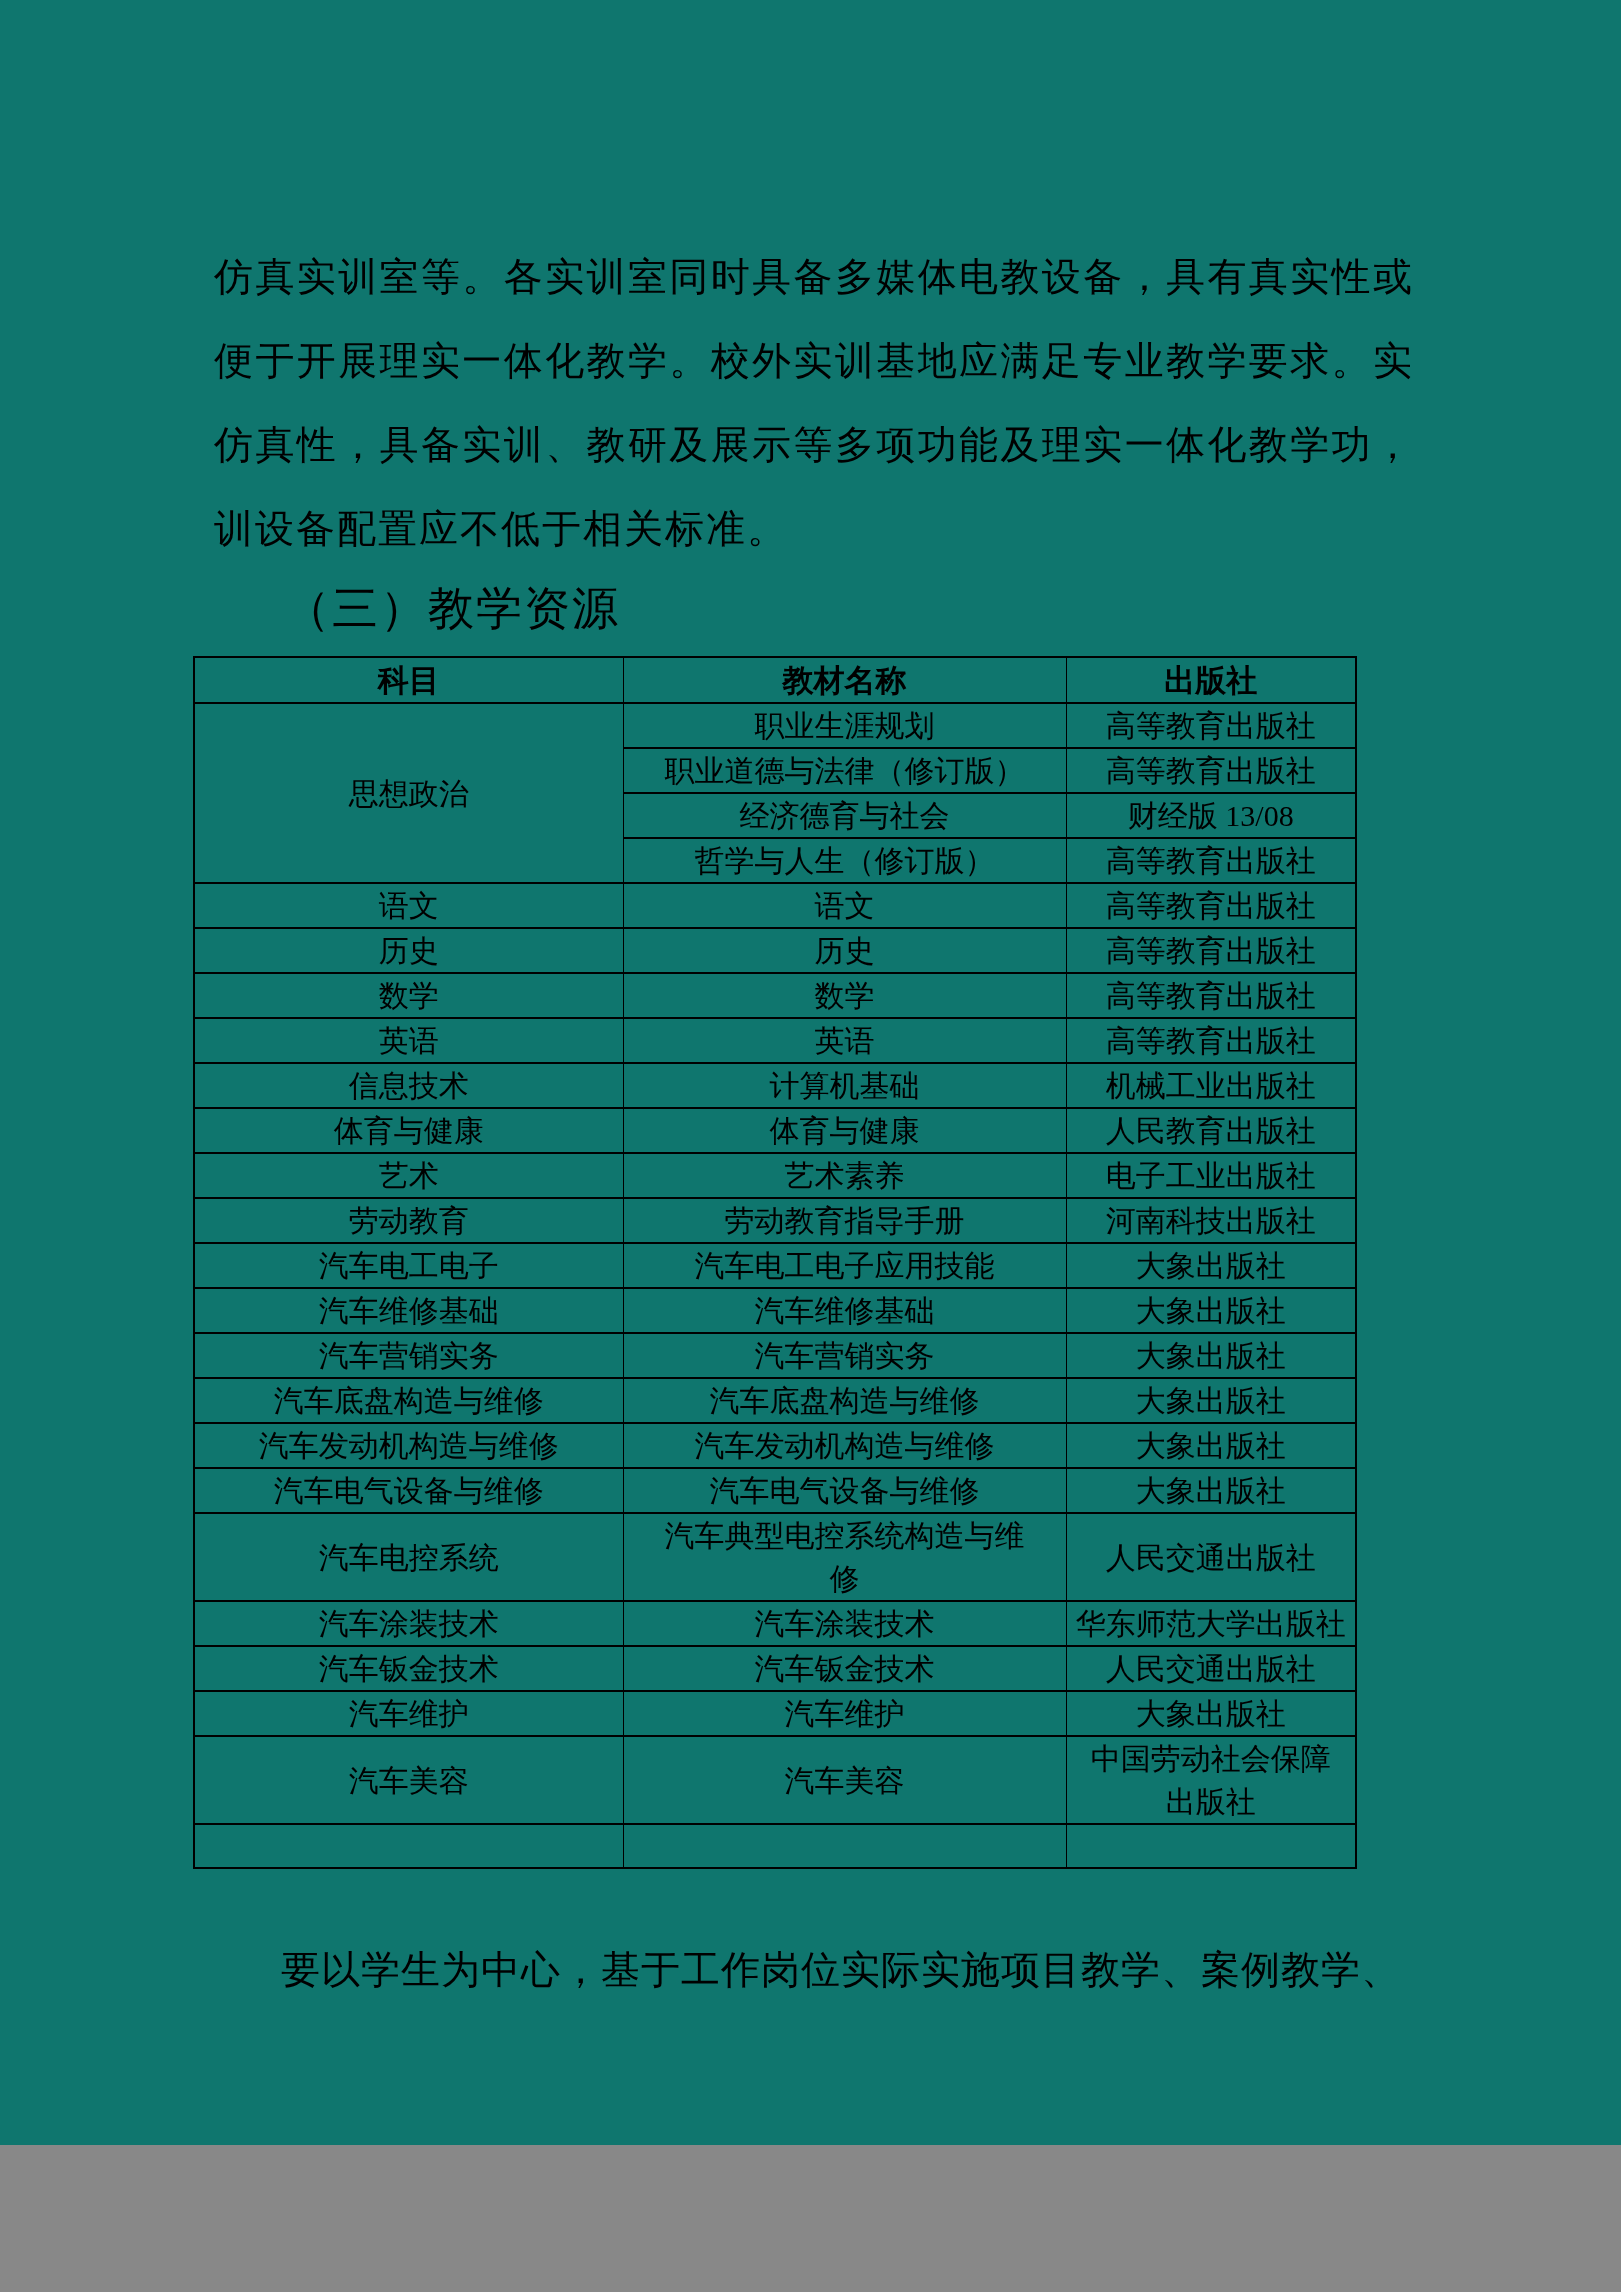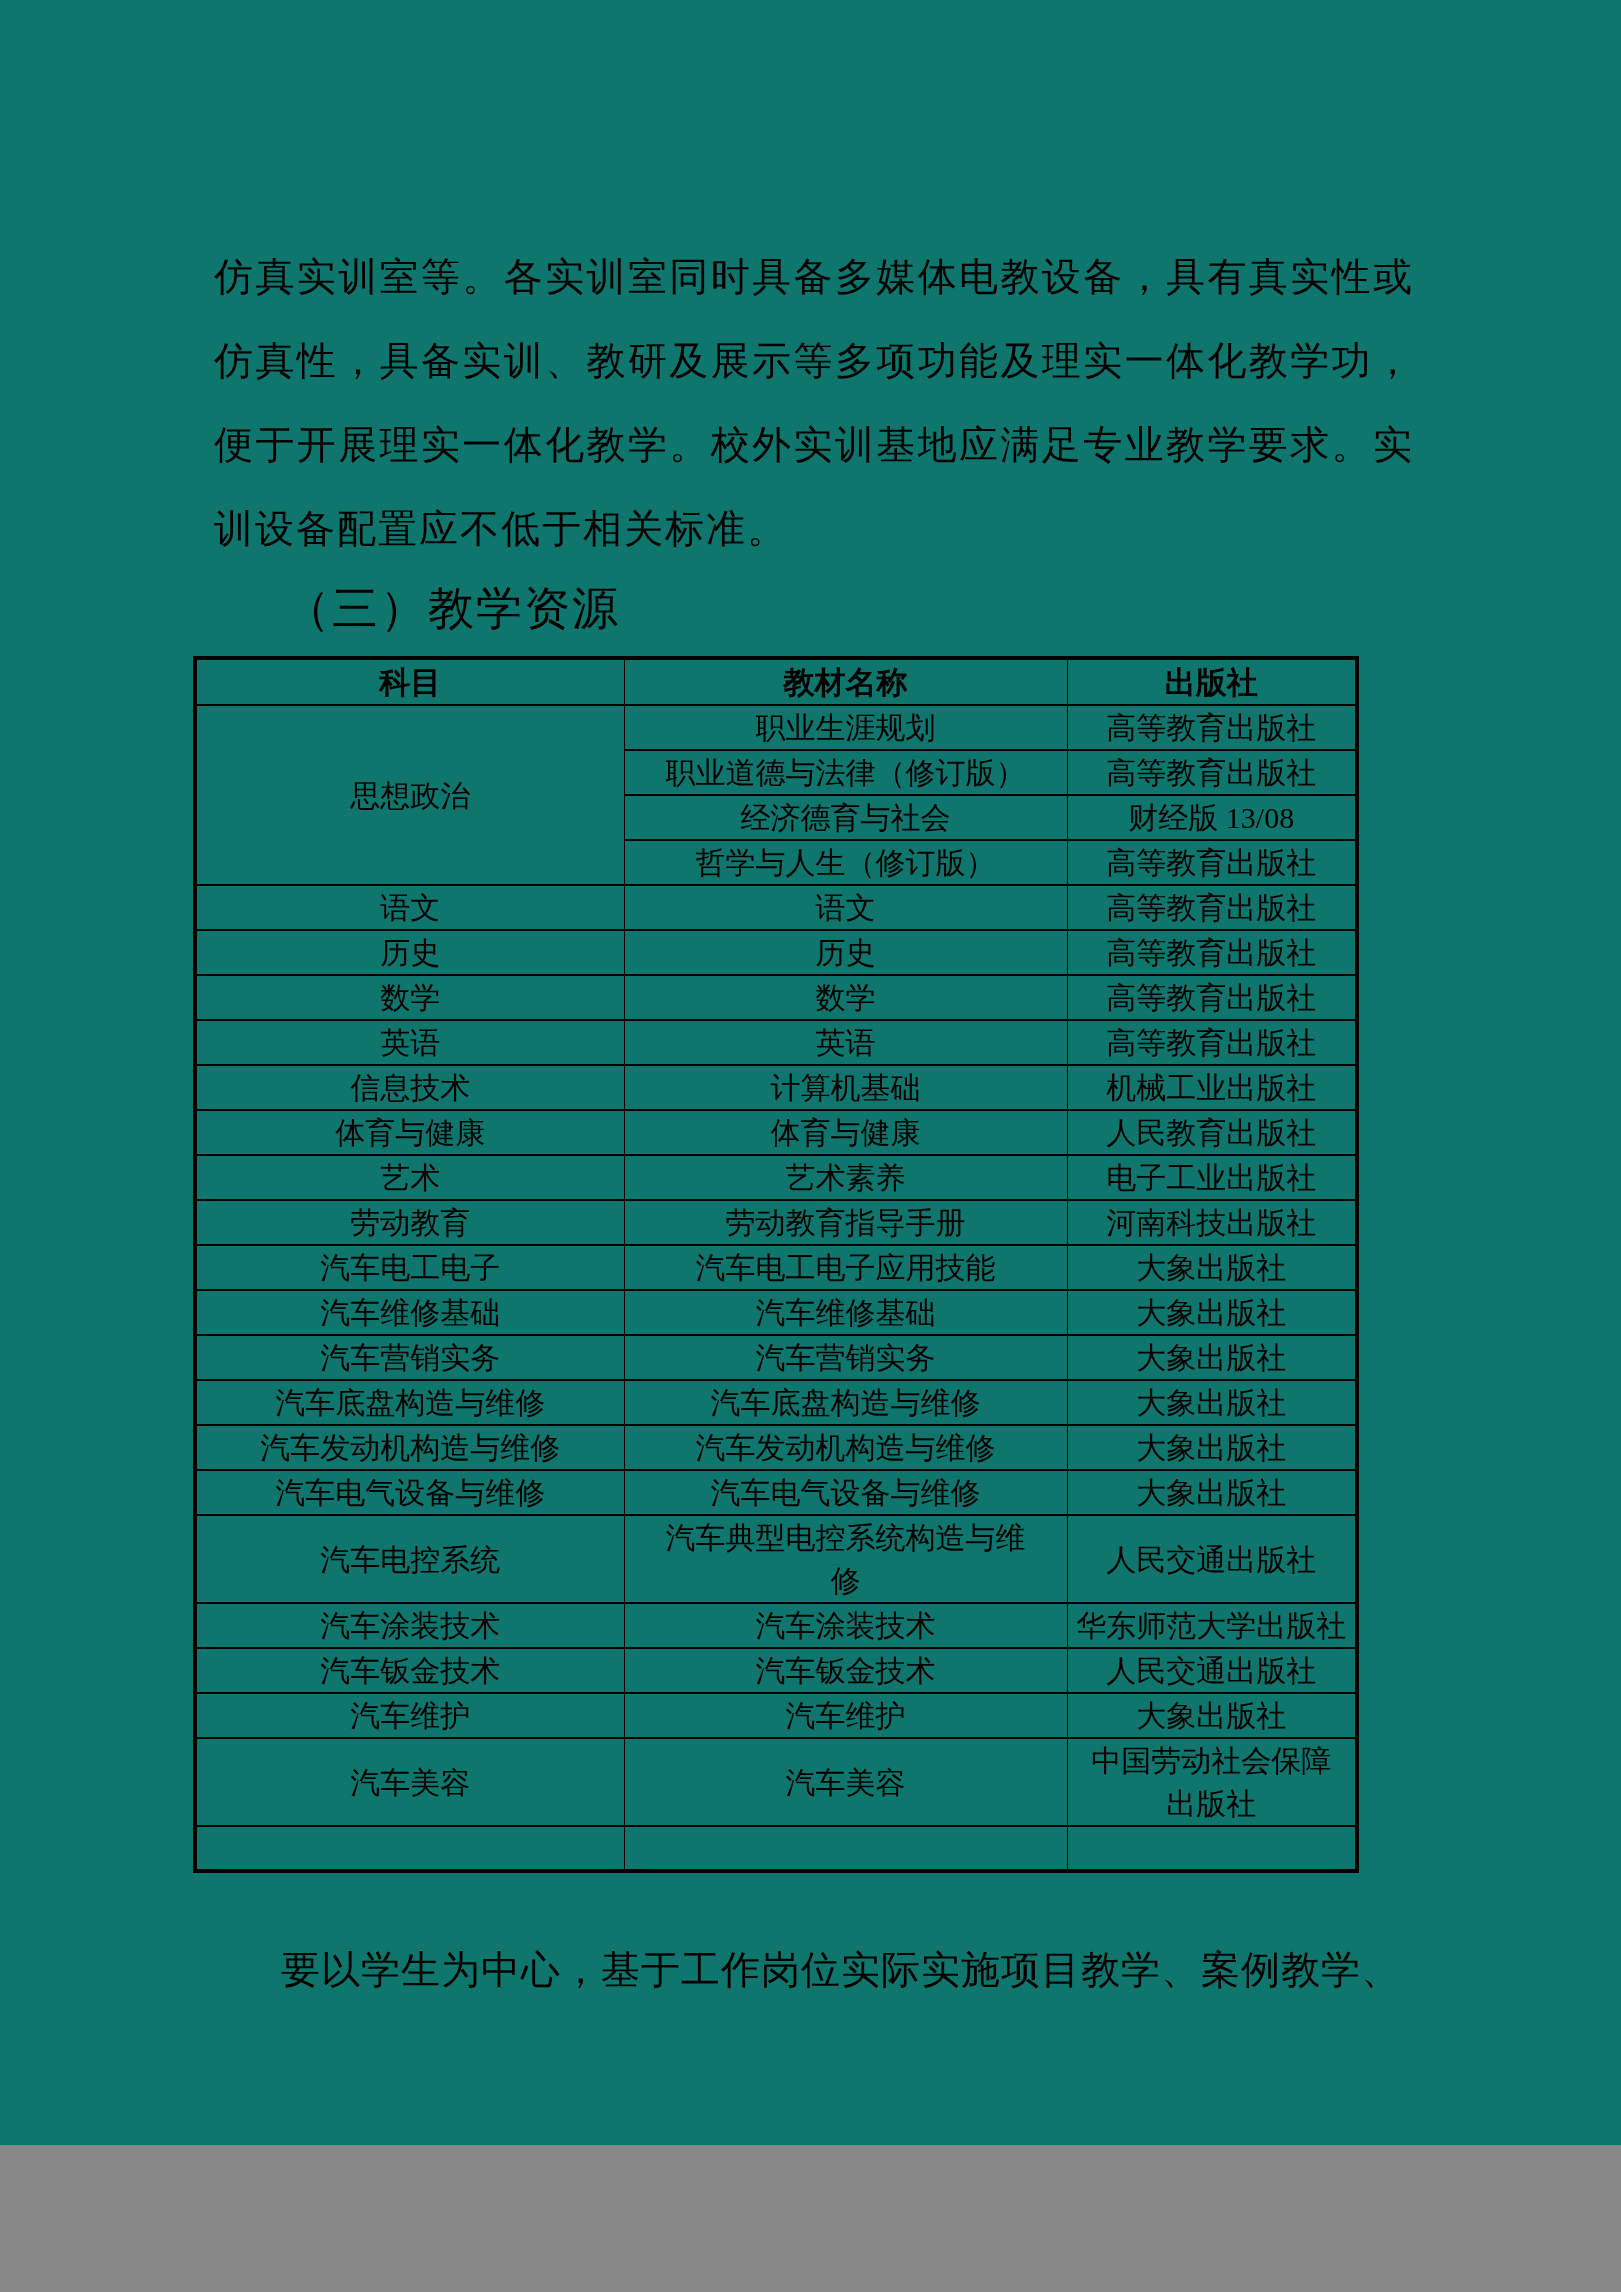--- a/index.html
+++ b/index.html
@@ -43,21 +43,21 @@
     letter-spacing:1px;
     line-height:61px;
     text-indent:78px;
   }
   table.tbl{
     position:absolute;
     left:193px;top:656px;
     width:1162px;
     border-collapse:collapse;
     table-layout:fixed;
-    border:4px solid #000000;
+    border:2px solid #000000;
   }
   .tbl col.c1{width:429px;}
   .tbl col.c2{width:443px;}
   .tbl col.c3{width:290px;}
   .tbl td,.tbl th{
     border:1px solid #000;
     border-top-width:2px;
     border-bottom-width:2px;
     text-align:center;
     vertical-align:middle;
@@ -78,22 +78,22 @@
     border-top-width:1px;
   }
 </style>
 </head>
 <body>
 
 <div class="page">
 
   <div class="body-text para-top">
     <div class="jline">仿真实训室等。各实训室同时具备多媒体电教设备，具有真实性或</div>
+    <div class="jline">便于开展理实一体化教学。校外实训基地应满足专业教学要求。实</div>
     <div class="jline">仿真性，具备实训、教研及展示等多项功能及理实一体化教学功，</div>
-    <div class="jline">便于开展理实一体化教学。校外实训基地应满足专业教学要求。实</div>
     <div>训设备配置应不低于相关标准。</div>
   </div>
 
   <div class="heading heading-3">（三）教学资源</div>
 
   <table class="tbl">
     <colgroup>
       <col class="c1">
         <col class="c2">
         <col class="c3">

